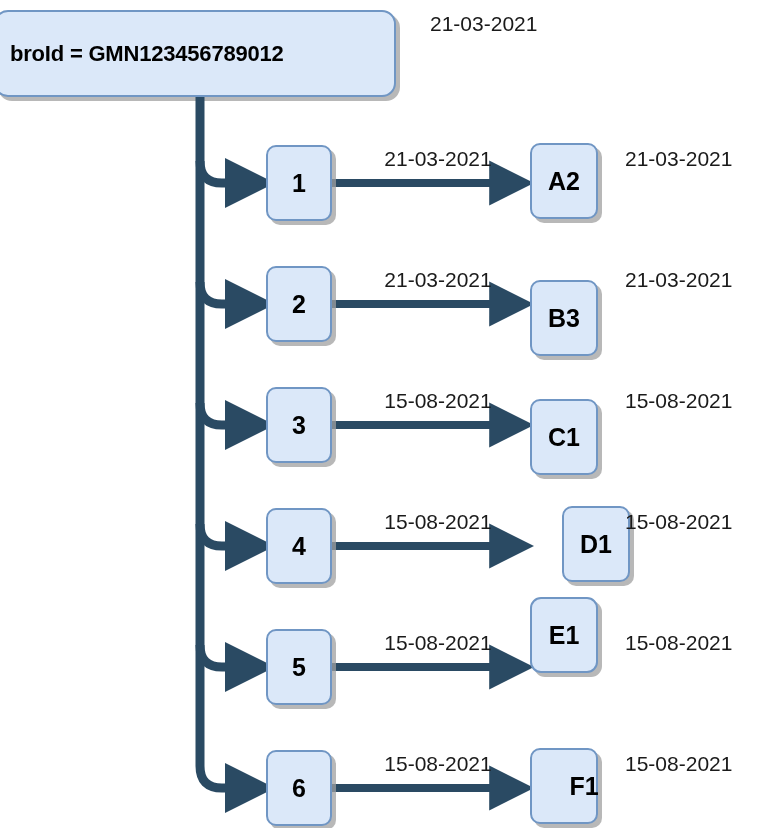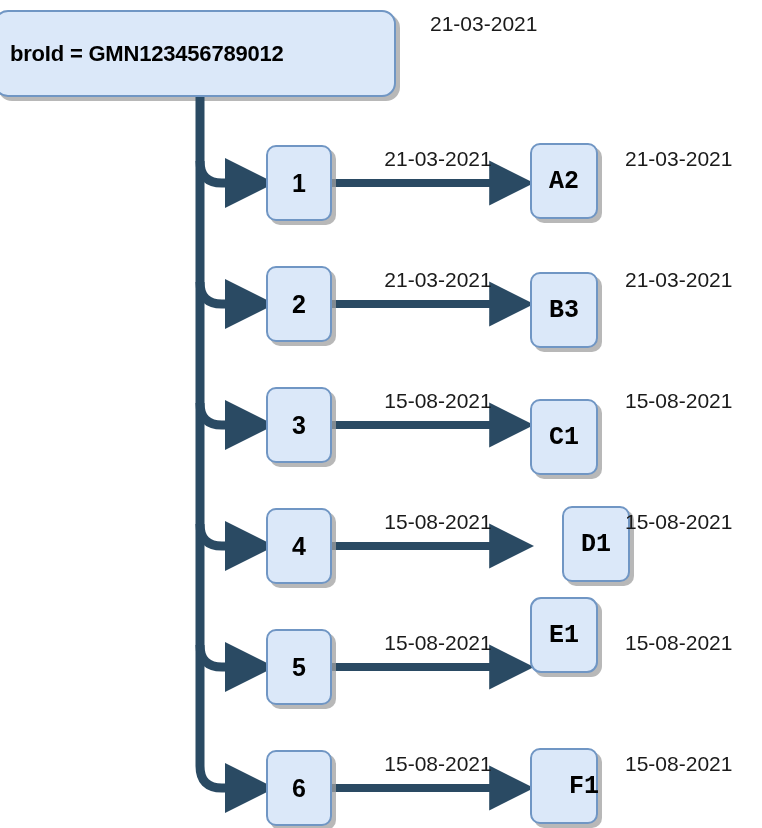--- a/index.html
+++ b/index.html
@@ -78,21 +78,21 @@
     border-radius: 10px;
     box-shadow: 4px 4px 0 0 rgba(160,160,160,0.75);
     display: flex;
     align-items: center;
     justify-content: center;
     font-size: 25px;
     font-weight: bold;
     color: #000000;
   }
   .node-left  { left: 266px; }
-  .node-right { left: 530px; width: 68px; font-family: Liberation Mono, monospace; }
+  .node-right { left: 530px; width: 68px; }
 
   
   .edge-label {
     position: absolute;
     font-size: 21px;
     color: #1a1a1a;
     white-space: nowrap;
     text-align: center;
     width: 180px;
     left: 348px;
@@ -142,21 +142,21 @@
         <line x1="332" y1="788" x2="494" y2="788" stroke-width="8" marker-end="url(#arrowhead)"></line>
       </g>
   </svg>
 
   <div id="rows-layer">
       <div class="node-box node-left" style="top: 145px;">1</div>
       <div class="node-box node-right" style="top: 143px;">A2</div>
       <div class="edge-label" style="top: 147px;">21-03-2021</div>
       <div class="row-date" style="top: 147px;">21-03-2021</div>
       <div class="node-box node-left" style="top: 266px;">2</div>
-      <div class="node-box node-right" style="top: 272px;">B3</div>
+      <div class="node-box node-right" style="top: 280px;">B3</div>
       <div class="edge-label" style="top: 268px;">21-03-2021</div>
       <div class="row-date" style="top: 268px;">21-03-2021</div>
       <div class="node-box node-left" style="top: 387px;">3</div>
       <div class="node-box node-right" style="top: 399px;">C1</div>
       <div class="edge-label" style="top: 389px;">15-08-2021</div>
       <div class="row-date" style="top: 389px;">15-08-2021</div>
       <div class="node-box node-left" style="top: 508px;">4</div>
       <div class="node-box node-right" style="top: 506px; margin-left: 32px;">D1</div>
       <div class="edge-label" style="top: 510px;">15-08-2021</div>
       <div class="row-date" style="top: 510px;">15-08-2021</div>

